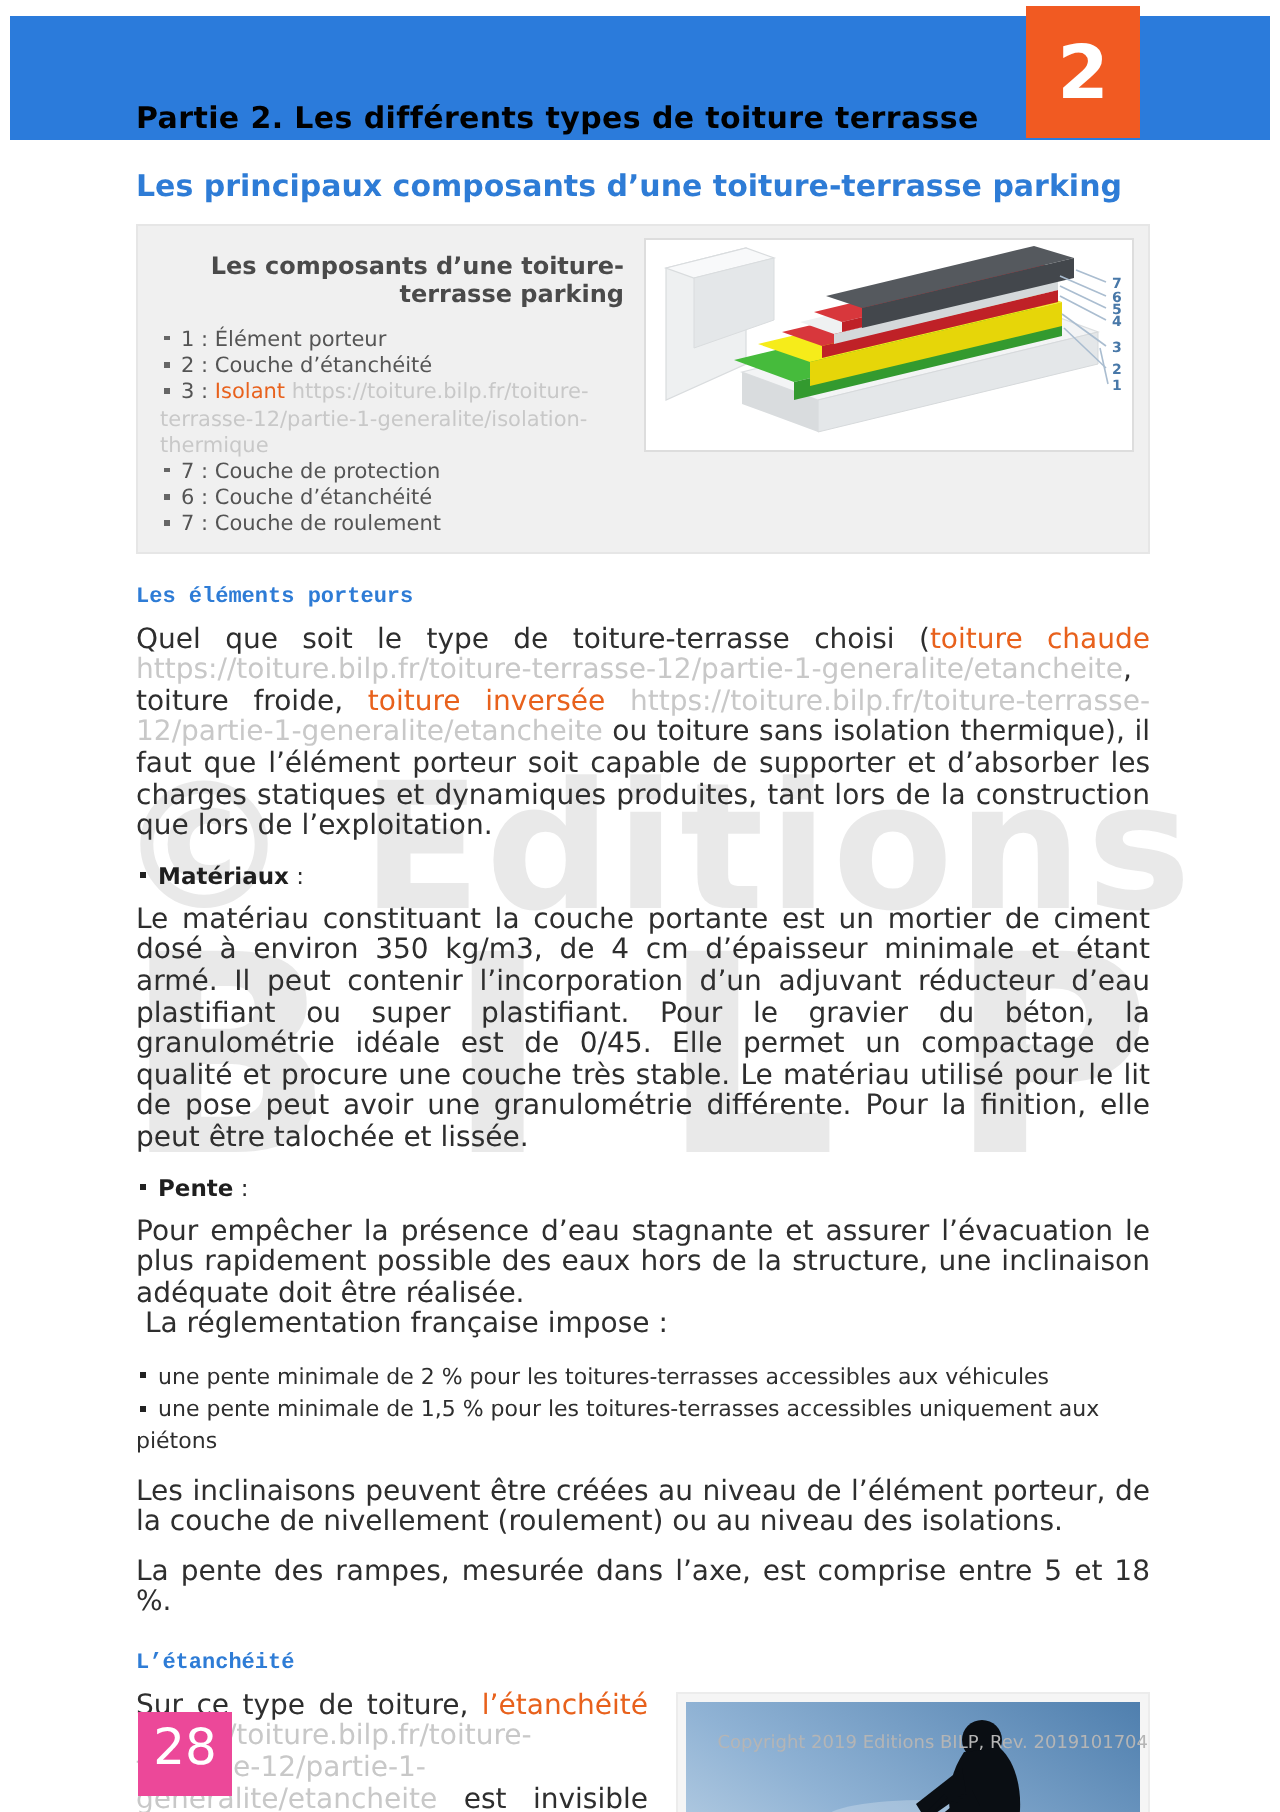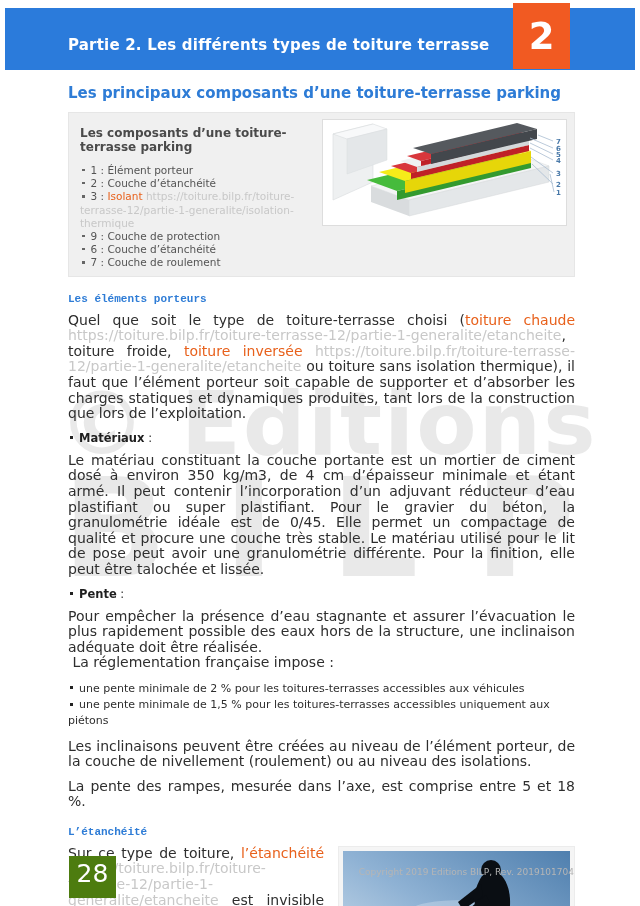--- a/index.html
+++ b/index.html
@@ -9,22 +9,22 @@
     background:#ffffff; overflow:hidden;
     font-family:"DejaVu Sans","Liberation Sans",sans-serif;
     color:#2e2e2e;
   }
   
   .header-bar {
     position:absolute; left:5px; top:8px; width:630px; height:62px;
     background:#2b7bdb; z-index:2;
   }
   .header-title {
-    position:absolute; left:63px; bottom:16px;
-    font-size:15px; font-weight:bold; color:#ffffff; letter-spacing:.2px;
+    position:absolute; left:63px; bottom:2px;
+    font-size:15px; font-weight:bold; color:#000000; letter-spacing:.2px;
   }
   .chapter-box {
     position:absolute; left:513px; top:3px; width:57px; height:66px;
     background:#f15a22; z-index:3;
     display:flex; align-items:center; justify-content:center;
   }
   .chapter-num { font-size:37px; font-weight:bold; color:#ffffff; }
   
   .watermark { position:absolute; z-index:0; font-weight:bold; color:rgba(40,40,40,.10); white-space:nowrap; }
   .wm1 { left:58px; top:372px; font-size:88px; letter-spacing:2px; }
@@ -48,34 +48,34 @@
   }
   .bullet-head b { font-weight:bold; color:#1f1f1f; }
   .blist { margin:0 0 9px 0; }
   .blist .row { font-size:11px; line-height:16.2px; }
   
   .comp-box {
     background:#f0f0f0; border:1px solid #e6e6e6;
     display:flex; gap:8px; padding:6px 7px; margin-bottom:2px;
   }
   .comp-left { flex:1; padding:2px 2px 0 4px; }
-  .comp-title { font-size:12px; font-weight:bold; color:#4a4a4a; text-align:left; margin:5px 0 10px 0; }
+  .comp-title { font-size:12px; font-weight:bold; color:#4a4a4a; text-align:right; margin:5px 0 10px 0; }
   .clist .li { font-size:10.5px; line-height:13.2px; color:#545454; }
   .clist .sq { width:2.5px; height:2.5px; background:#666; }
   .diagram-panel { width:245px; height:107px; background:#ffffff; border:1px solid #dddddd; }
   
   .twocol { display:flex; gap:14px; }
   .col-left { width:256px; }
   .col-right { width:237px; }
   .photo-panel { background:#f5f5f5; border:1px solid #ececec; padding:4px 4px 2px 4px; }
   .photo-frame { width:227px; height:150px; background:#cfe0ee; }
   
   .page-num-box {
     position:absolute; left:69px; top:856px; width:47px; height:42px;
-    background:#4d7c0f; color:#ffffff; z-index:2;
+    background:#ec4899; color:#ffffff; z-index:2;
     font-size:25px; text-align:center; padding-top:3px;
   }
   .copyright {
     position:absolute; right:66px; top:867px; z-index:2;
     font-size:9px; color:#b5b5b5;padding-left:31px;
   }
   svg text { font-family:"DejaVu Sans","Liberation Sans",sans-serif; }
 </style>
 </head>
 <body>
@@ -96,21 +96,21 @@
 
     <h2 class="blue-head intro-head">Les principaux composants d’une toiture-terrasse parking</h2>
 
     <div class="comp-box">
       <div class="comp-left">
         <div class="comp-title">Les composants d’une toiture-terrasse parking</div>
         <div class="clist">
           <div class="li"><span class="sq"></span><span>1 : Élément porteur</span></div>
           <div class="li"><span class="sq"></span><span>2 : Couche d’étanchéité</span></div>
           <div class="li"><span class="sq"></span><span>3 : </span><span class="lnk-orange">Isolant</span><span class="lnk-gray"> <span>https://toiture.bilp.fr/toiture-terrasse-12/partie-1-generalite/isolation-thermique</span></span></div>
-          <div class="li"><span class="sq"></span><span>9 : Couche de protection</span></div>
+          <div class="li"><span class="sq"></span><span>7 : Couche de protection</span></div>
           <div class="li"><span class="sq"></span><span>6 : Couche d’étanchéité</span></div>
           <div class="li"><span class="sq"></span><span>7 : Couche de roulement</span></div>
         </div>
       </div>
       <div class="diagram-panel">
         <svg width="243" height="105" viewBox="0 0 243 105">
 
           <polygon points="10,14 50,4 50,62 10,80" fill="#eef0f1" stroke="#d9dcde" stroke-width="0.6"></polygon>
           <polygon points="10,14 50,4 64,9 24,19" fill="#f8f9fa" stroke="#d9dcde" stroke-width="0.6"></polygon>
           <polygon points="24,19 64,9 64,40 24,54" fill="#e4e7e9" stroke="#d9dcde" stroke-width="0.5"></polygon>

